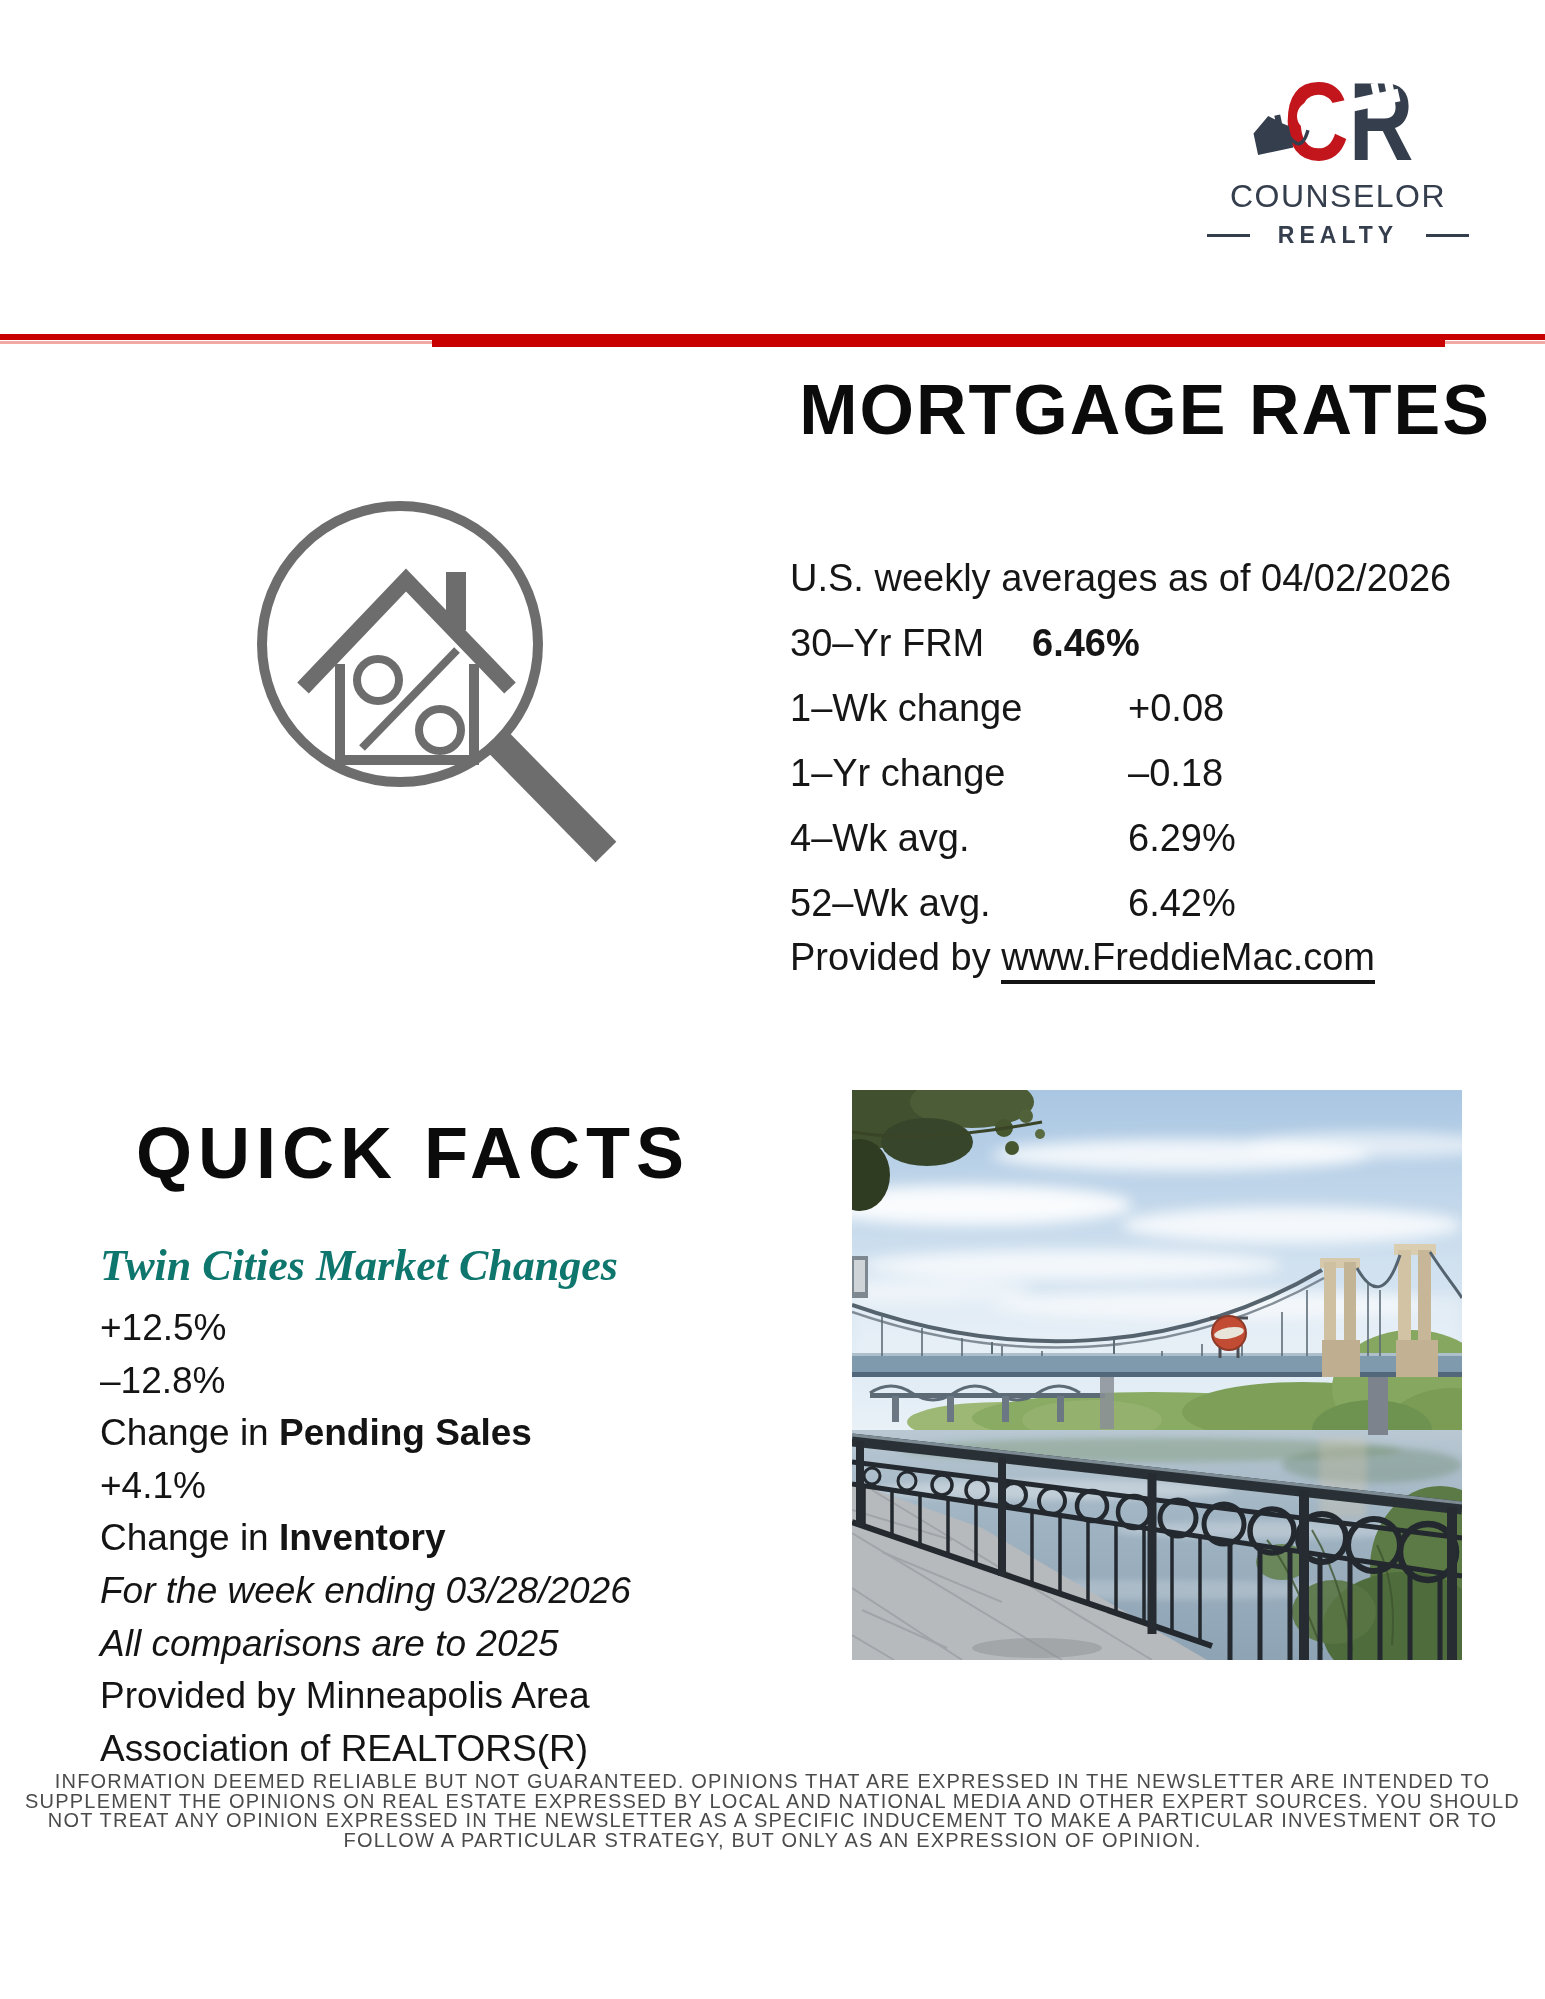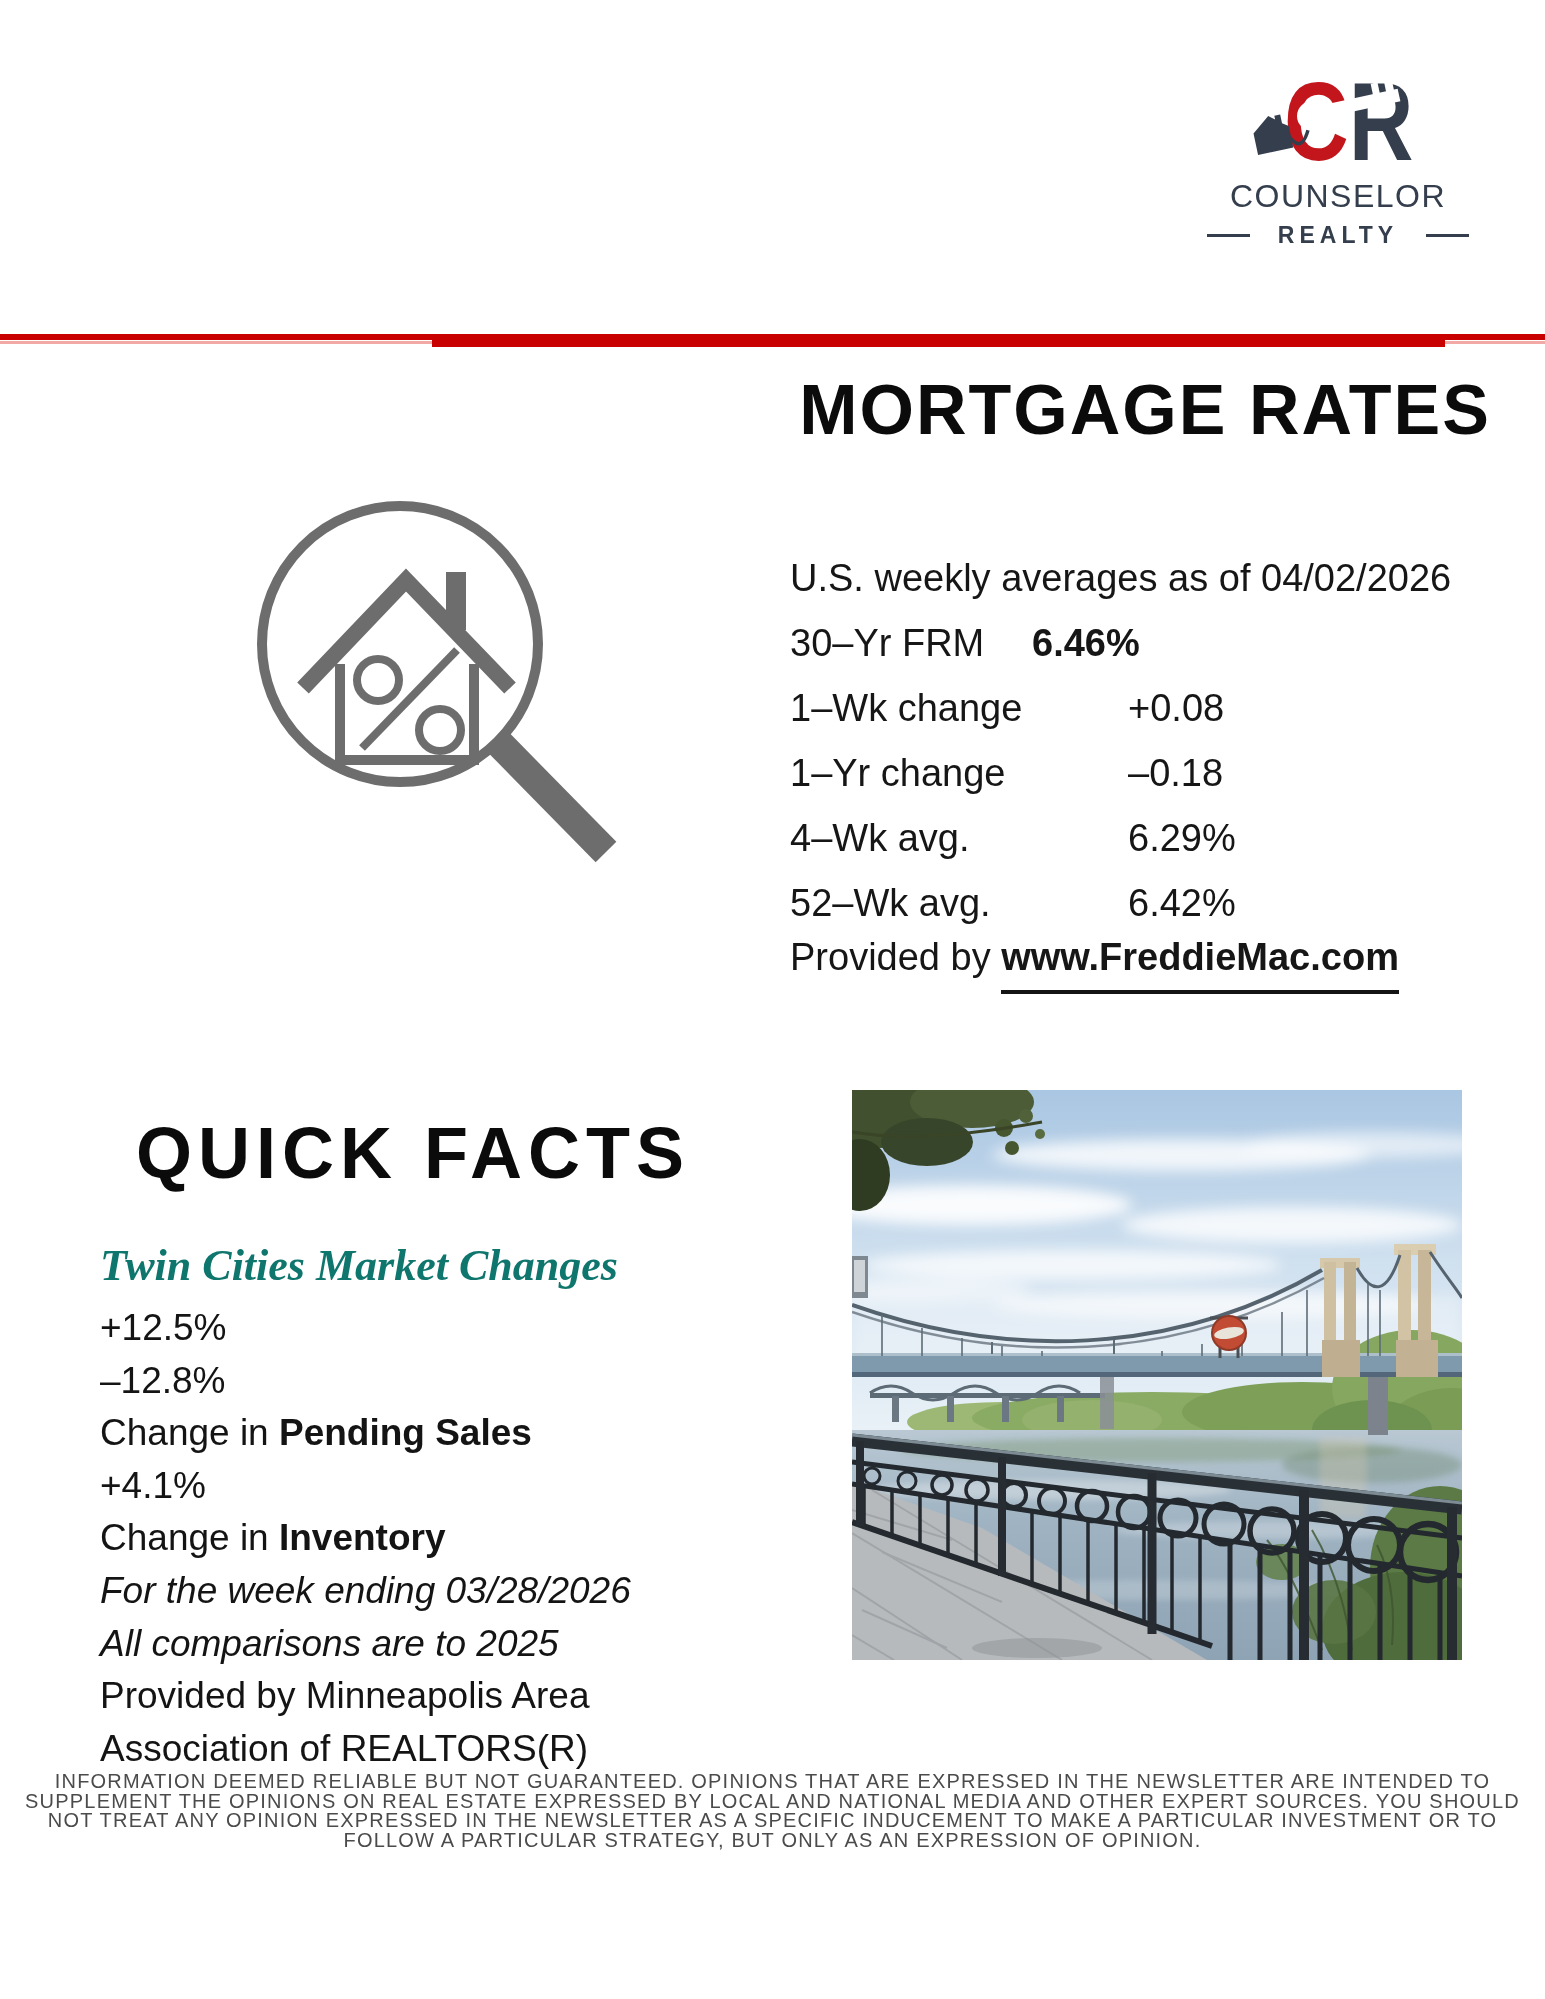--- a/index.html
+++ b/index.html
@@ -21,21 +21,21 @@
 
   
   .m-title{position:absolute;right:54px;top:370px;font-size:70px;font-weight:800;
            letter-spacing:2px;color:#0b0b0b;white-space:nowrap;}
   .rates-icon{position:absolute;left:248px;top:492px;}
   .rates{position:absolute;left:790px;top:546px;width:710px;font-size:38px;line-height:65px;color:#161616;}
   .rate-row{position:relative;}
   .rv{position:absolute;left:338px;top:0;}
   .rv-first{left:242px;font-weight:bold;}
   .provided{position:absolute;left:790px;top:936px;font-size:38px;color:#161616;}
-  .provided .link{color:#161616;text-decoration:none;border-bottom:4px solid #141414;padding-bottom:12px;cursor:pointer;font-weight:bold;}
+  .provided .link{color:#161616;text-decoration:none;border-bottom:4px solid #141414;padding-bottom:2px;cursor:pointer;}
 
   
   .qf-title{position:absolute;left:136px;top:1112px;font-size:72px;font-weight:800;
             letter-spacing:6px;color:#0b0b0b;white-space:nowrap;}
   .qf-sub{position:absolute;left:100px;top:1240px;font-family:"Liberation Serif",serif;
           font-style:italic;font-weight:600;font-size:44px;color:#0f766e;}
   .stats{position:absolute;left:100px;top:1302px;width:650px;font-size:37px;line-height:52.6px;color:#141414;}
   .stats strong{font-weight:bold;}
   .note-italic{font-style:italic;}
 

